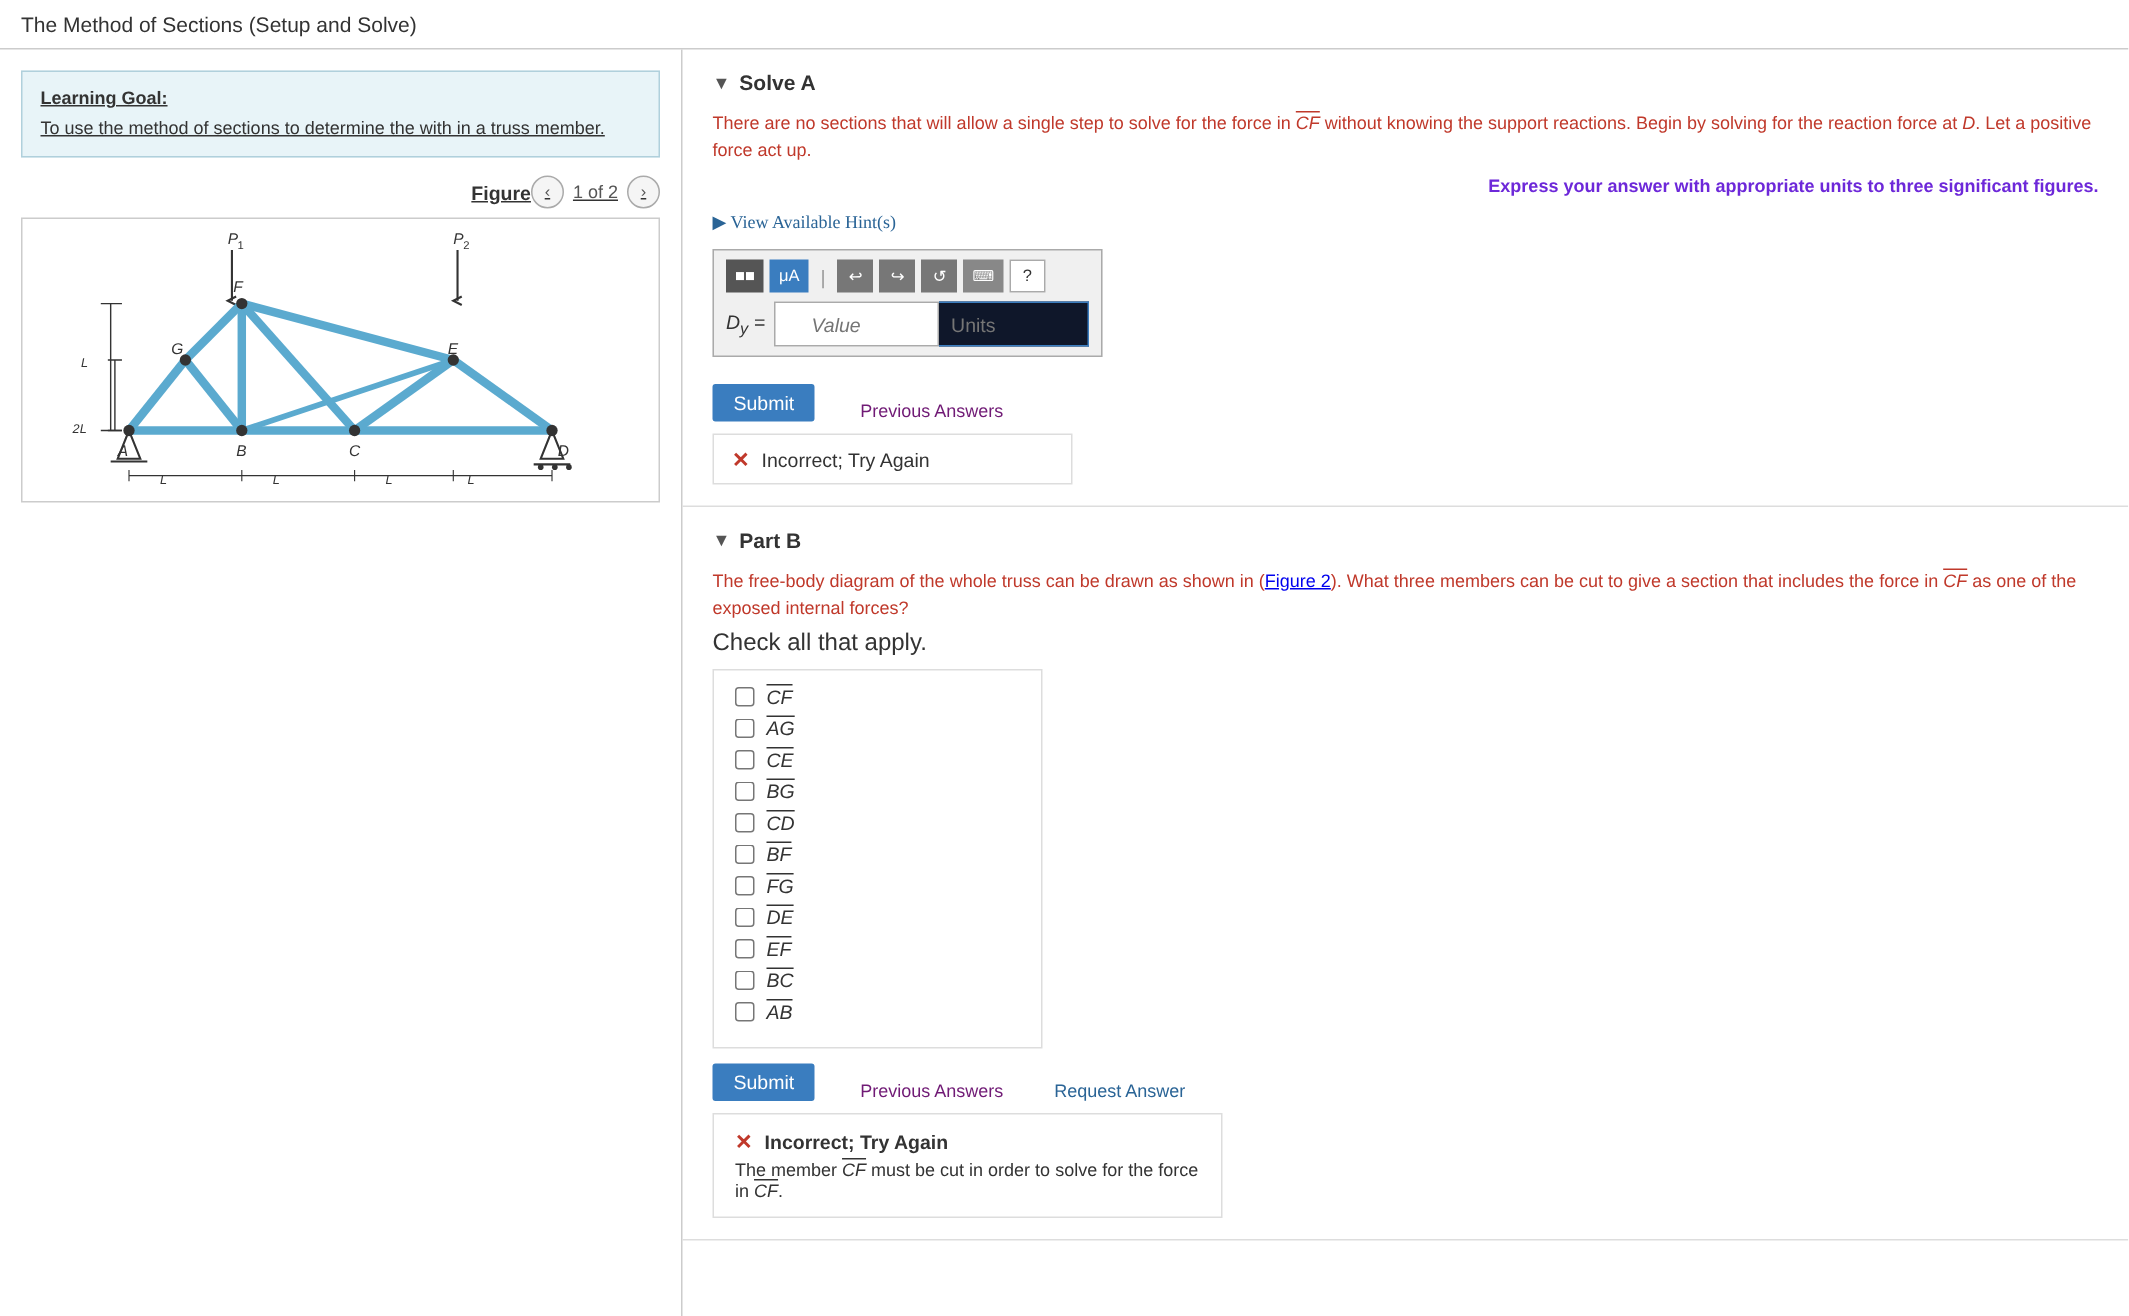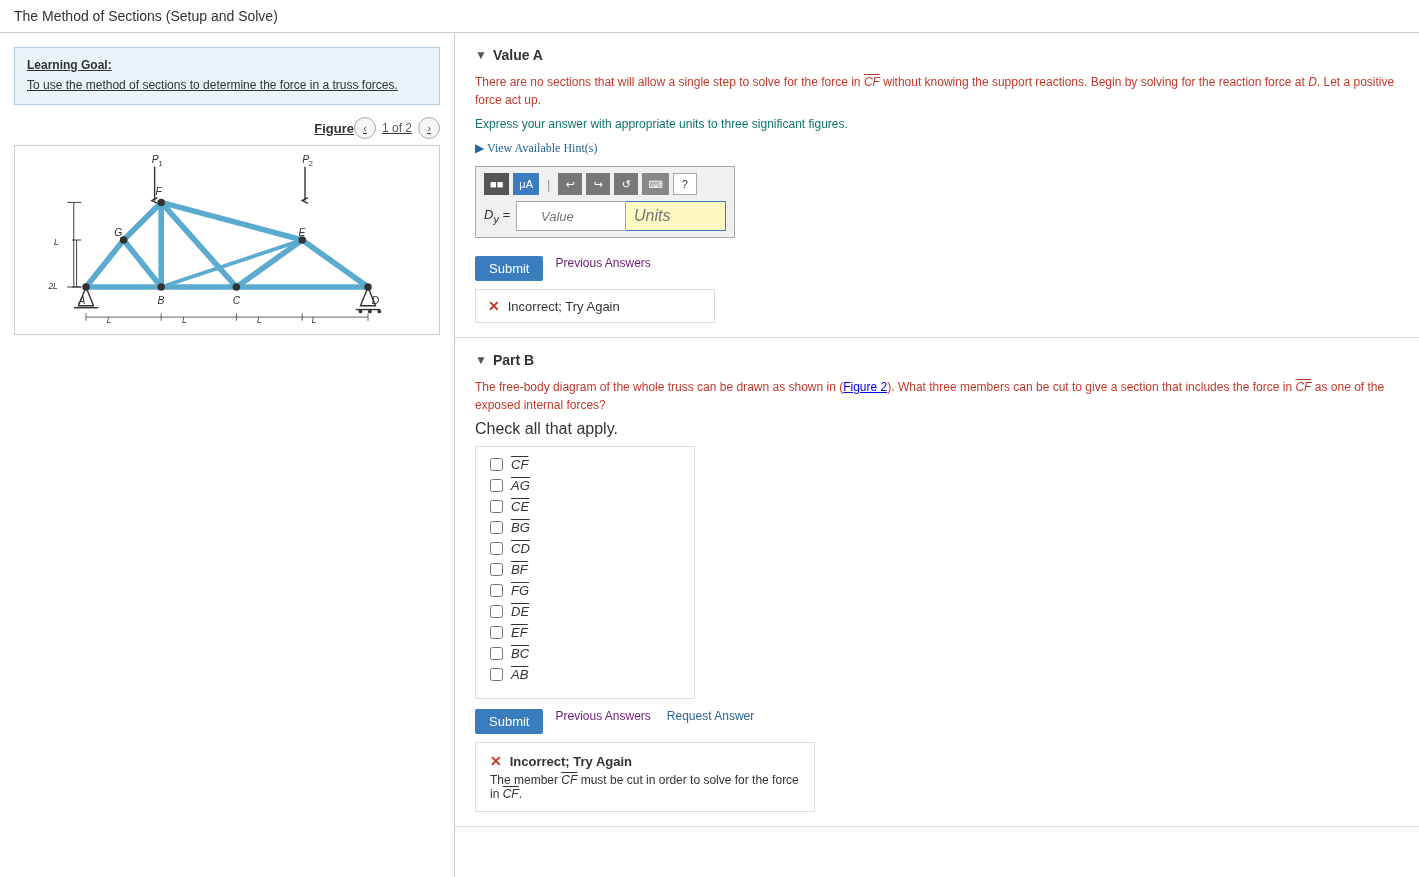--- a/index.html
+++ b/index.html
@@ -134,23 +134,24 @@
 
     .part-instruction {
       font-size: 12px;
       color: #c0392b;
       margin-bottom: 8px;
       line-height: 1.5;
     }
 
     .express-instruction {
       font-size: 12px;
-      color: #0f766e;
+      color: #6d28d9;
       margin-bottom: 10px;
-      font-weight: normal;
+      font-weight: bold;
+      text-align: right;
     }
 
     .hint-link {
       color: #2a6496;
       font-size: 12px;
       cursor: pointer;
       display: flex;
       align-items: center;
       gap: 4px;
       margin-bottom: 10px;
@@ -213,33 +214,32 @@
       color: #999;
       outline: none;
       font-style: italic;
       background: #fff;
     }
 
     .units-input {
       border: 1px solid #3a7dbf;
       border-left: none;
       padding: 4px 8px;
-      font-size: 16px;
+      font-size: 13px;
       width: 100px;
       height: 30px;
       color: #888;
       outline: none;
-      font-style: italic;
-      background: #fef9c3;
+      background: #0f172a;
     }
 
     .action-row {
       display: flex;
-      align-items: flex-start;
-      gap: 12px;
+      align-items: flex-end;
+      gap: 30px;
       margin-bottom: 8px;
     }
 
     .submit-btn {
       background: #3a7dbf;
       color: #fff;
       border: none;
       padding: 5px 14px;
       font-size: 13px;
       cursor: pointer;
@@ -347,21 +347,21 @@
 <body>
 
 <div class="page-title">The Method of Sections (Setup and Solve)</div>
 
 <div class="main-layout">
 
   <div class="left-panel">
 
     <div class="learning-goal-box">
       <div class="goal-title">Learning Goal:</div>
-      <p>To use the method of sections to determine the force in a truss forces.</p>
+      <p>To use the method of sections to determine the with in a truss member.</p>
     </div>
 
     <div class="figure-header">
       <span class="figure-label">Figure</span>
       <div class="figure-nav">
         <button class="nav-btn">‹</button>
         <span>1 of 2</span>
         <button class="nav-btn">›</button>
       </div>
     </div>
@@ -464,21 +464,21 @@
       </svg>
     </div>
 
   </div>
 
   <div class="right-panel">
 
     <div class="part-section">
       <div class="part-header">
         <span class="collapse-arrow">▼</span>
-        <span>Value A</span>
+        <span>Solve A</span>
       </div>
 
       <p class="part-instruction">
         There are no sections that will allow a single step to solve for the force in <span class="overline">CF</span> without knowing the support reactions. Begin by solving for the reaction force at <span class="italic-math">D</span>. Let a positive force act up.
       </p>
 
       <p class="express-instruction">Express your answer with appropriate units to three significant figures.</p>
 
       <a href="#" class="hint-link">▶ View Available Hint(s)</a>
 

